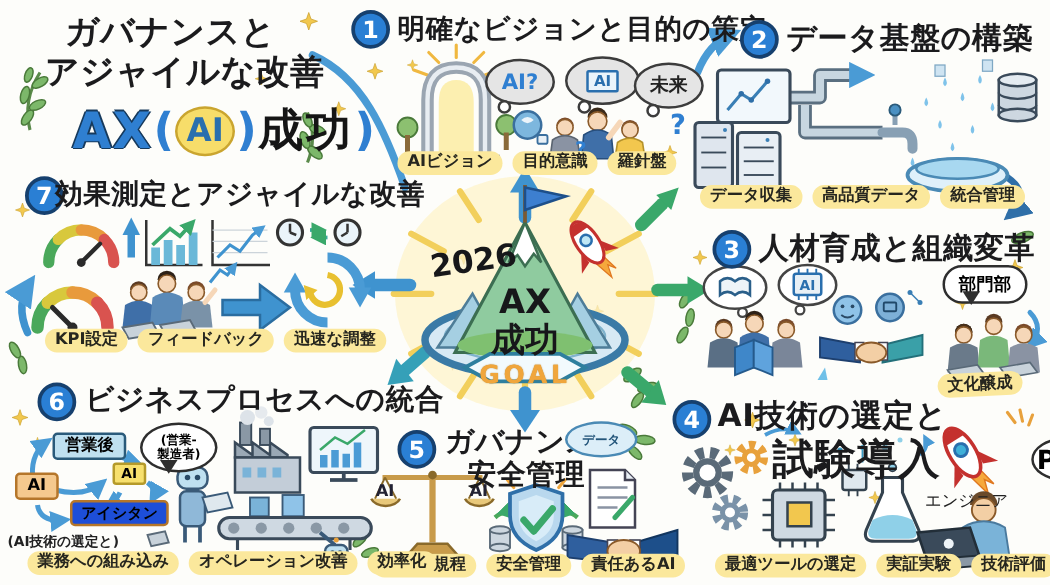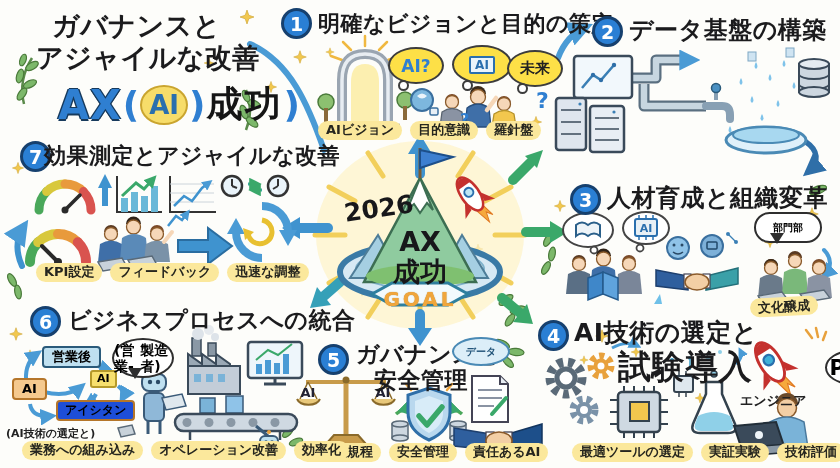--- a/index.html
+++ b/index.html
@@ -5,21 +5,21 @@
   html,body{margin:0;padding:0;background:#e8e8e8;}
   #canvas{position:relative;width:840px;height:468px;background:#fdfdfa;overflow:hidden;
           font-family:"DejaVu Sans","Liberation Sans",sans-serif;}
   .abs{position:absolute;}
   .sec-title{font-weight:800;color:#1b1b1d;white-space:nowrap;line-height:1.05;letter-spacing:.5px;}
   .badge{border-radius:50%;background:#2a7fd4;border:3px solid #16406e;color:#fff;font-weight:800;
          display:flex;align-items:center;justify-content:center;box-sizing:border-box;}
   .tag{background:#fbe89c;border-radius:12px;padding:2px 8px;font-weight:700;font-size:13px;
        color:#26261f;white-space:nowrap;line-height:1.15;}
   .tagrow{display:flex;gap:8px;}
-  .thought{background:#fde047;border:2px solid #3c3c3c;border-radius:50%;display:flex;align-items:center;
+  .thought{background:#e5e5e5;border:2px solid #3c3c3c;border-radius:50%;display:flex;align-items:center;
            justify-content:center;font-weight:800;}
   .thought::after{content:"";position:absolute;left:8px;bottom:-9px;width:7px;height:7px;background:#fff;
            border:2px solid #3c3c3c;border-radius:50%;}
   .speech{background:#fff;border:2.5px solid #2e2e2e;border-radius:16px;display:flex;align-items:center;
           justify-content:center;font-weight:800;}
   .speech::after{content:"";position:absolute;left:14px;bottom:-10px;width:0;height:0;
           border:7px solid transparent;border-top:11px solid #2e2e2e;}
   .flowbox{position:absolute;font-weight:800;text-align:center;box-sizing:border-box;line-height:1.1;}
   .qmark{position:absolute;color:#2f7fd1;font-weight:800;}
   .brand-ax{color:#2f7fd1;font-size:40px;font-weight:800;letter-spacing:1px;
@@ -604,33 +604,38 @@
 <div class="qmark" style="left:460px;top:110px;font-size:16px">?</div>
 <div class="qmark" style="left:536px;top:88px;font-size:22px">?</div>
 <div class="abs tagrow" style="left:318px;top:121px">
   <span class="tag">AIビジョン</span>
   <span class="tag">目的意識</span>
   <span class="tag">羅針盤</span>
 </div>
 
 <div class="abs badge" style="left:592px;top:16px;width:31px;height:31px;font-size:19px">2</div>
 <div class="abs sec-title" style="left:629px;top:18px;font-size:24px">データ基盤の構築</div>
+<div class="abs tagrow" style="left:560px;top:148px">
+  <span class="tag">データ収集</span>
+  <span class="tag">高品質データ</span>
+  <span class="tag">統合管理</span>
+</div>
 
 <div class="abs badge" style="left:570px;top:184px;width:31px;height:31px;font-size:19px">3</div>
 <div class="abs sec-title" style="left:607px;top:186px;font-size:24px">人材育成と組織変革</div>
-<div class="abs speech" style="left:754px;top:212px;width:64px;height:27px;font-size:10px">部門部</div>
+<div class="abs speech" style="left:754px;top:212px;width:64px;height:27px;font-size:14px">部門部</div>
 <div class="abs" style="left:750px;top:296px;transform:rotate(-3deg)">
   <span class="tag">文化醸成</span>
 </div>
 
 <div class="abs badge" style="left:538px;top:320px;width:31px;height:31px;font-size:19px">4</div>
 <div class="abs sec-title" style="left:574px;top:320px;font-size:25px">AI技術の選定と</div>
 <div class="abs sec-title" style="left:618px;top:350px;font-size:33px">試験導入</div>
 <div class="abs speech" style="left:825px;top:350px;width:50px;height:31px;font-size:21px;border-radius:50%">PoC</div>
-<div class="abs" style="left:740px;top:392px;font-size:13px;font-weight:700;color:#222">エンジニア</div>
+<div class="abs" style="left:740px;top:392px;font-size:13px;font-weight:400;color:#222">エンジニア</div>
 <div class="abs tagrow" style="left:572px;top:443px">
   <span class="tag">最適ツールの選定</span>
   <span class="tag">実証実験</span>
   <span class="tag">技術評価</span>
 </div>
 
 <div class="abs badge" style="left:318px;top:344px;width:31px;height:31px;font-size:19px">5</div>
 <div class="abs sec-title" style="left:356px;top:342px;font-size:23px">ガバナンスと</div>
 <div class="abs sec-title" style="left:374px;top:368px;font-size:23px">安全管理</div>
 <div class="abs" style="left:452px;top:337px;width:54px;height:25px;background:#dceef8;border:2px solid #4a8ab5;border-radius:50%;display:flex;align-items:center;justify-content:center;font-size:10px;font-weight:700;color:#23557a">データ</div>
@@ -640,21 +645,21 @@
   <span class="tag">責任あるAI</span>
 </div>
 
 <div class="abs badge" style="left:30px;top:306px;width:31px;height:31px;font-size:19px">6</div>
 <div class="abs sec-title" style="left:68px;top:308px;font-size:23px">ビジネスプロセスへの統合</div>
 <div class="flowbox" style="left:42px;top:346px;background:#bfe0f0;border:2px solid #2a5a7a;border-radius:4px;padding:2px 8px;font-size:13px">営業後</div>
 <div class="flowbox" style="left:12px;top:378px;background:#f5c98e;border:2px solid #b5762a;border-radius:4px;padding:2px 8px;font-size:13px">AI</div>
 <div class="flowbox" style="left:90px;top:370px;background:#f7e06e;border:2px solid #b59a2a;border-radius:3px;padding:1px 5px;font-size:11px">AI</div>
 <div class="flowbox" style="left:56px;top:400px;background:#1d4ed8;border:2px solid #b5762a;border-radius:4px;padding:2px 7px;font-size:12px">アイシタン</div>
 <div class="abs" style="left:6px;top:426px;font-size:11px;font-weight:700;color:#222">(AI技術の選定と)</div>
-<div class="abs speech" style="left:112px;top:338px;width:58px;height:36px;font-size:14px;flex-direction:row;line-height:1.15;border-radius:50%">
+<div class="abs speech" style="left:112px;top:338px;width:58px;height:36px;font-size:10px;flex-direction:column;line-height:1.15;border-radius:50%">
   <span>(営業-</span>
   <span>製造者)</span>
 </div>
 <div class="abs tagrow" style="left:22px;top:441px">
   <span class="tag">業務への組み込み</span>
   <span class="tag">オペレーション改善</span>
   <span class="tag">効率化</span>
 </div>
 
 <div class="abs badge" style="left:20px;top:141px;width:31px;height:31px;font-size:19px">7</div>

